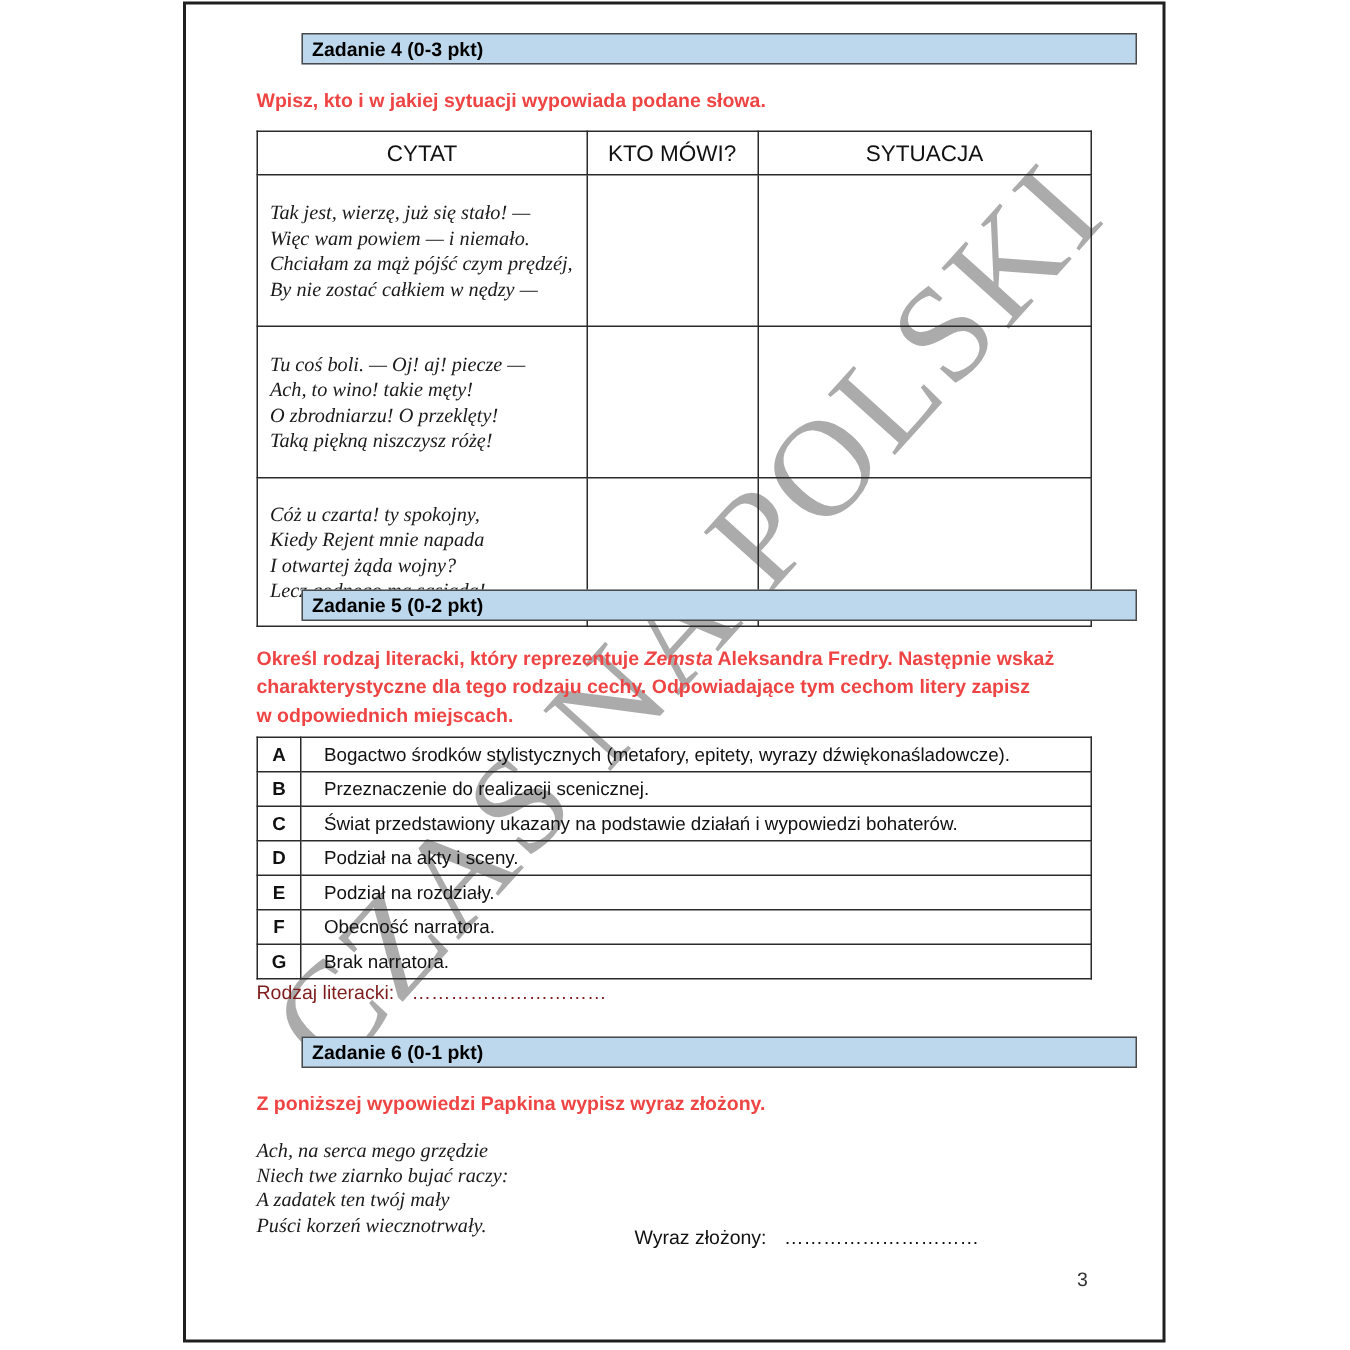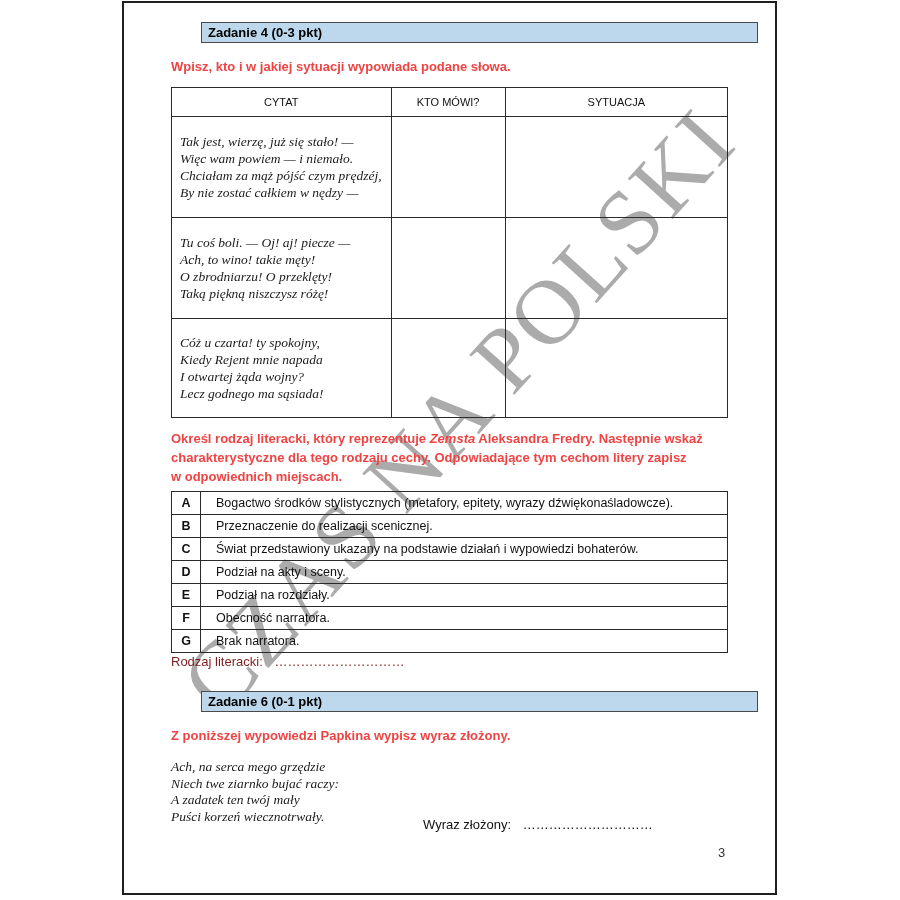--- a/index.html
+++ b/index.html
@@ -21,21 +21,21 @@
   .abs{position:absolute;left:47px;width:557px;z-index:1;}
   .banner{
     box-sizing:border-box;height:21px;line-height:19px;
     background:#bdd8ec;border:1px solid #4a4a4a;
     font-weight:bold;font-size:13px;padding-left:6px;color:#000;margin-left:30px;
   }
   .instr{font-weight:bold;font-size:13px;line-height:19px;color:#ef4444;white-space:nowrap;}
   table{border-collapse:collapse;z-index:1;position:absolute;left:47px;}
   .quote-table{top:84px;width:557px;table-layout:fixed;}
   .quote-table th,.quote-table td{border:1px solid #2a2a2a;background:transparent;}
-  .quote-table th{height:26px;font-size:11px;font-weight:normal;text-align:center;}
+  .quote-table th{height:26px;font-size:15px;font-weight:normal;text-align:center;}
   .col-cytat{width:39.5%;}
   .col-kto{width:20.5%;}
   .col-syt{width:40%;}
   .quote-cell{vertical-align:middle;padding:8px 8px;}
   .qline{
     font-family:"Liberation Serif",serif;font-style:italic;
     font-size:13.5px;line-height:17px;white-space:nowrap;color:#1a1a1a;
   }
   .r1 td{height:84px;margin-top:8px;} .r2 td{height:84px;} .r3 td{height:82px;}
   .opt-table{top:488px;width:557px;}
@@ -102,20 +102,21 @@
           <div class="qline">Kiedy Rejent mnie napada</div>
           <div class="qline">I otwartej żąda wojny?</div>
           <div class="qline">Lecz godnego ma sąsiada!</div>
         </td>
         <td></td>
         <td></td>
       </tr>
     </tbody>
   </table>
 
+  <div class="abs banner" style="top:390px">Zadanie 5 (0-2 pkt)</div>
 
   <div class="abs instr" style="top:426px">
     <div><span>Określ rodzaj literacki, który reprezentuje </span><span style="font-style:italic">Zemsta</span><span> Aleksandra Fredry. Następnie wskaż</span></div>
     <div>charakterystyczne dla tego rodzaju cechy. Odpowiadające tym cechom litery zapisz</div>
     <div>w odpowiednich miejscach.</div>
   </div>
 
   <table class="opt-table">
     <tbody>
       <tr>

